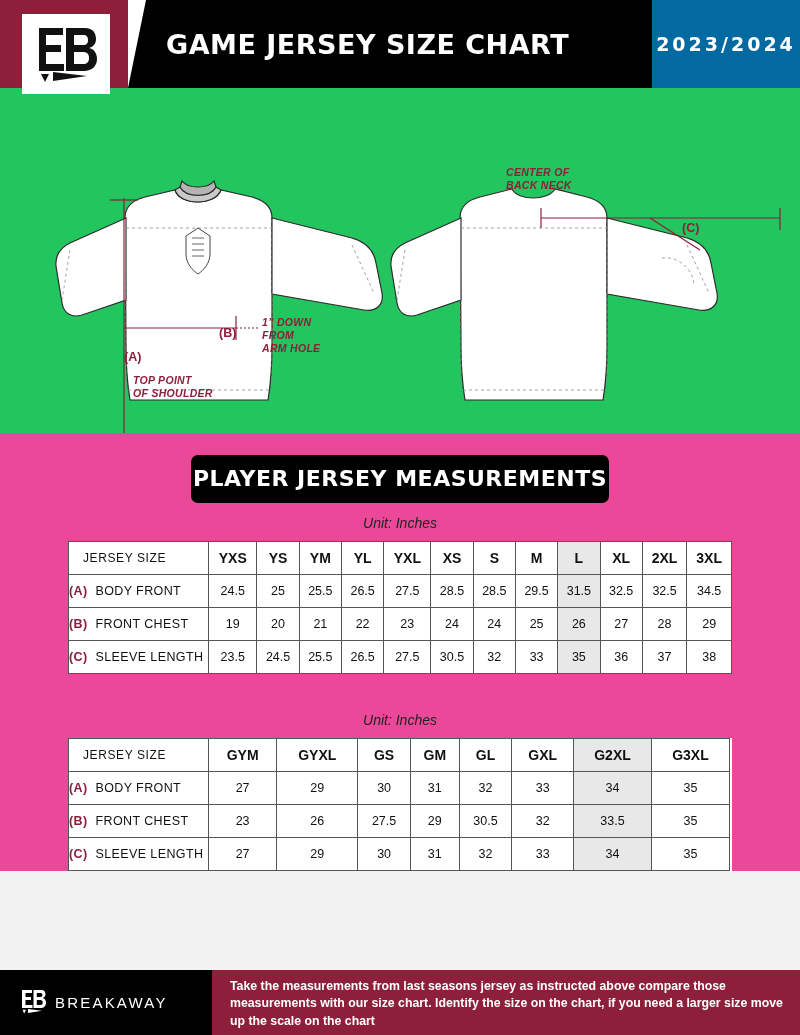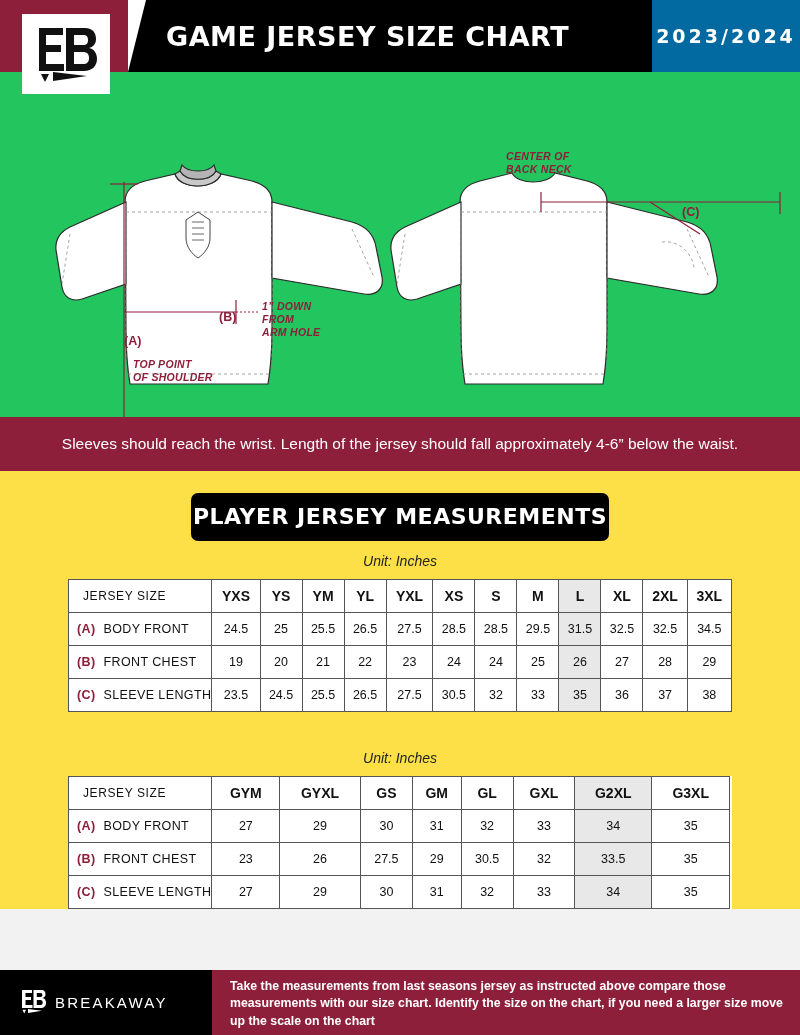--- a/index.html
+++ b/index.html
@@ -5,21 +5,21 @@
   * { box-sizing: border-box; margin: 0; padding: 0; }
   html, body {
     width: 800px; height: 1035px;
     font-family: "Liberation Sans", sans-serif;
     background: #ffffff;
     overflow: hidden;
   }
   .page { position: relative; width: 800px; height: 1035px; background:#f2f2f2; }
 
   
-  .header { position: relative; height: 72px; background:#ffffff; display:flex; }
+  .header { position: relative; height: 88px; background:#ffffff; display:flex; }
   .hdr-left {
     width: 128px; background:#8e1f3a; position:relative;
     display:flex; align-items:center; justify-content:center;
   }
   .hdr-left .logo-box {
     position:absolute; left:22px; top:14px; width:88px; height:80px;
     background:#ffffff; display:flex; align-items:center; justify-content:center;
     z-index: 5;
   }
   .logo-svg { width:66px; height:60px; display:block; }
@@ -51,42 +51,42 @@
     position:absolute; color:#8e1f3a; font-weight:bold; font-size:12.5px;
   }
 
   
   .notebar {
     background:#8e1f3a; color:#ffffff; text-align:center;
     padding:16px 60px; font-size:15.5px; line-height:1.45;
   }
 
   
-  .section-wrap { position:relative; background:#fde047; padding-top:22px; }
+  .section-wrap { position:relative; background:#ec4899; padding-top:22px; }
   .pill {
     background:#000000; color:#ffffff; margin:0 auto;
     width:418px; text-align:center; padding:11px 0 12px;
     border-radius:7px; font-size:22px; font-weight:bold; letter-spacing:0.5px;
     font-family:"DejaVu Sans", sans-serif;
   }
   .unit {
     text-align:center; font-style:italic; font-size:14px; color:#222;
     margin:12px 0 10px;
   }
 
   
   .tbl-wrap { padding: 0 68px; }
   table { border-collapse: collapse; width:100%; background:#ffffff; }
   th, td {
     border:1px solid #555555; font-size:12.5px; text-align:center;
     height:33px; color:#111; font-family:"Liberation Sans", sans-serif;
   }
   th { font-weight:bold; font-size:14px; }
   .rowhdr {
-    text-align:left; padding-left:8px; font-size:12.5px; letter-spacing:0.4px;
+    text-align:left; font-size:12.5px; letter-spacing:0.4px;
     white-space:nowrap;
   }
   .rowhdr .tag { color:#8e1f3a; font-weight:bold; margin-right:4px; }
   .sizehdr { text-align:left; padding-left:14px; font-weight:normal; font-size:12px; letter-spacing:0.6px;}
   .hl { background:#e8e8e8; }
   .blank { background:#ffffff; border:none; }
 
   
   .footer { position:absolute; left:0; bottom:0; width:800px; height:65px; display:flex; }
   .footer-left {
@@ -208,21 +208,20 @@
     </svg>
 
     <div class="dlabel" style="left:506px; top:78px;">CENTER OF<br>BACK NECK</div>
     <div class="abc" style="left:682px; top:133px;">(C)</div>
     <div class="dlabel" style="left:262px; top:228px;">1” DOWN<br>FROM<br>ARM HOLE</div>
     <div class="abc" style="left:219px; top:238px;">(B)</div>
     <div class="abc" style="left:124px; top:262px;">(A)</div>
     <div class="dlabel" style="left:133px; top:286px;">TOP POINT<br>OF SHOULDER</div>
   </div>
 
-  <div class="notebar">Sleeves should reach the wrist. Length of the jersey should fall approximately 4-6” below the waist.</div>
 
   <div class="section-wrap">
     <div class="pill">PLAYER JERSEY MEASUREMENTS</div>
     <div class="unit">Unit: Inches</div>
     <div class="tbl-wrap">
       <table id="player-table">
           <tbody>
             <tr>
               <th class="sizehdr" style="width: 140px;">JERSEY SIZE</th>
               <th>YXS</th>

